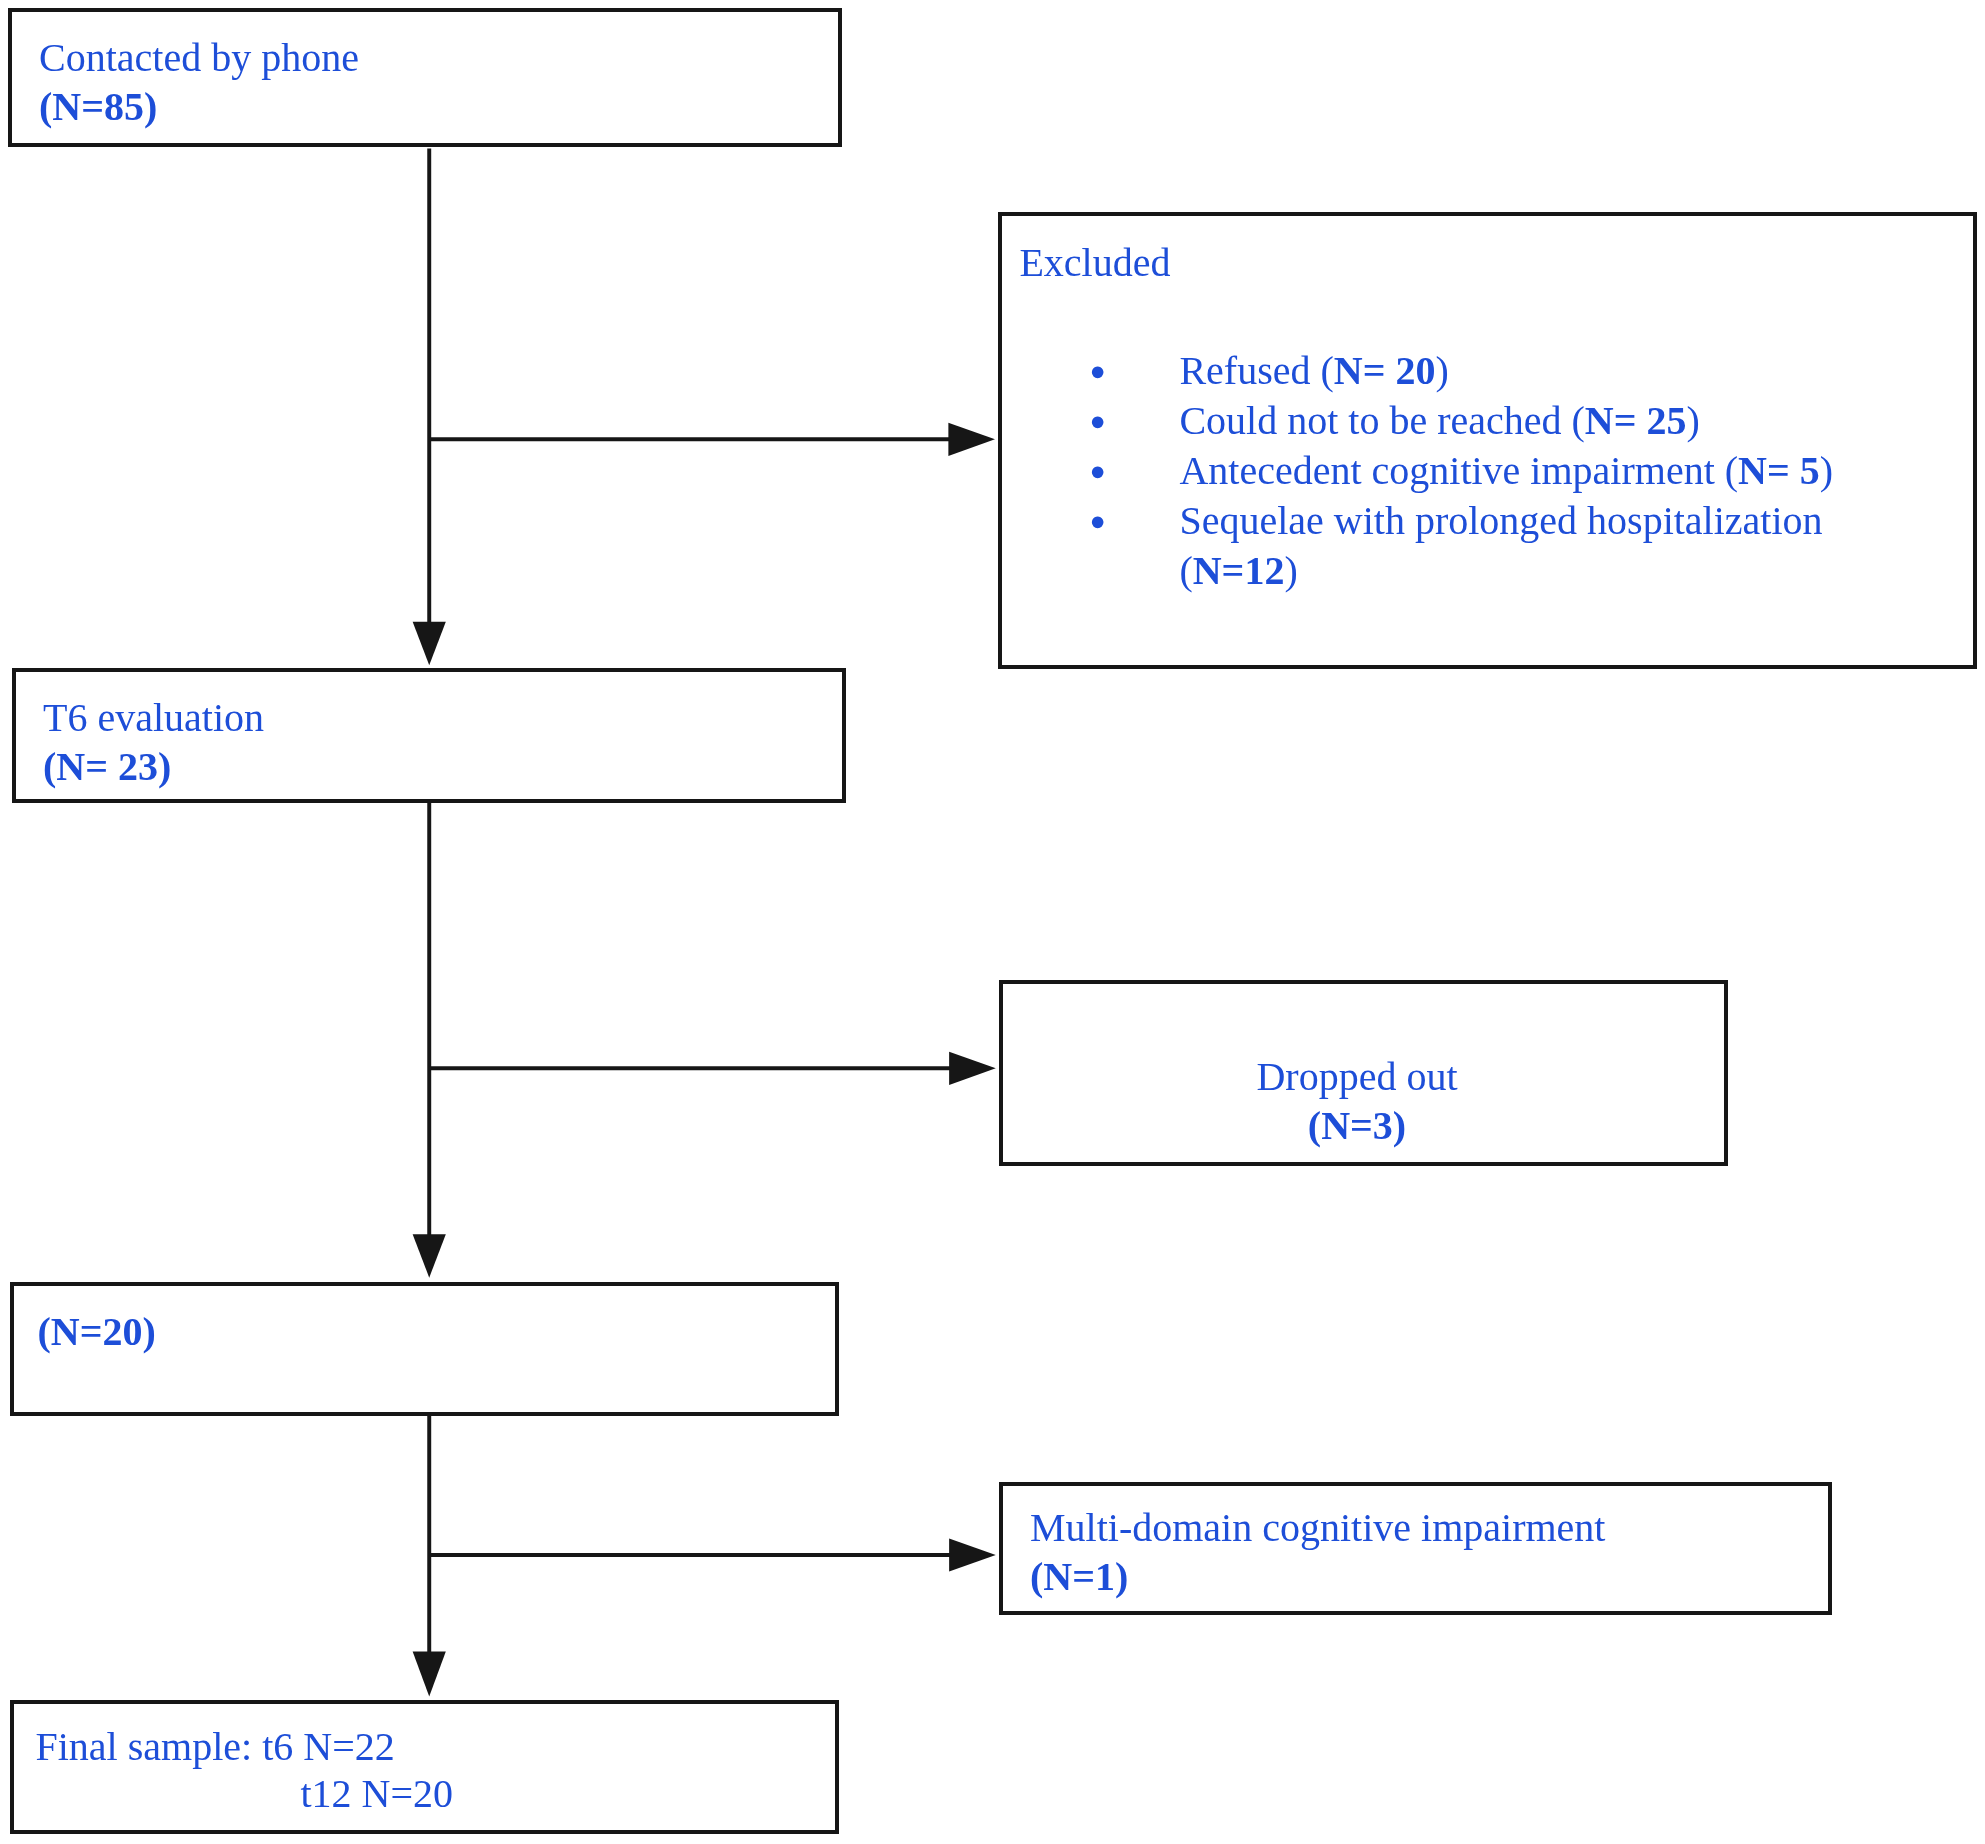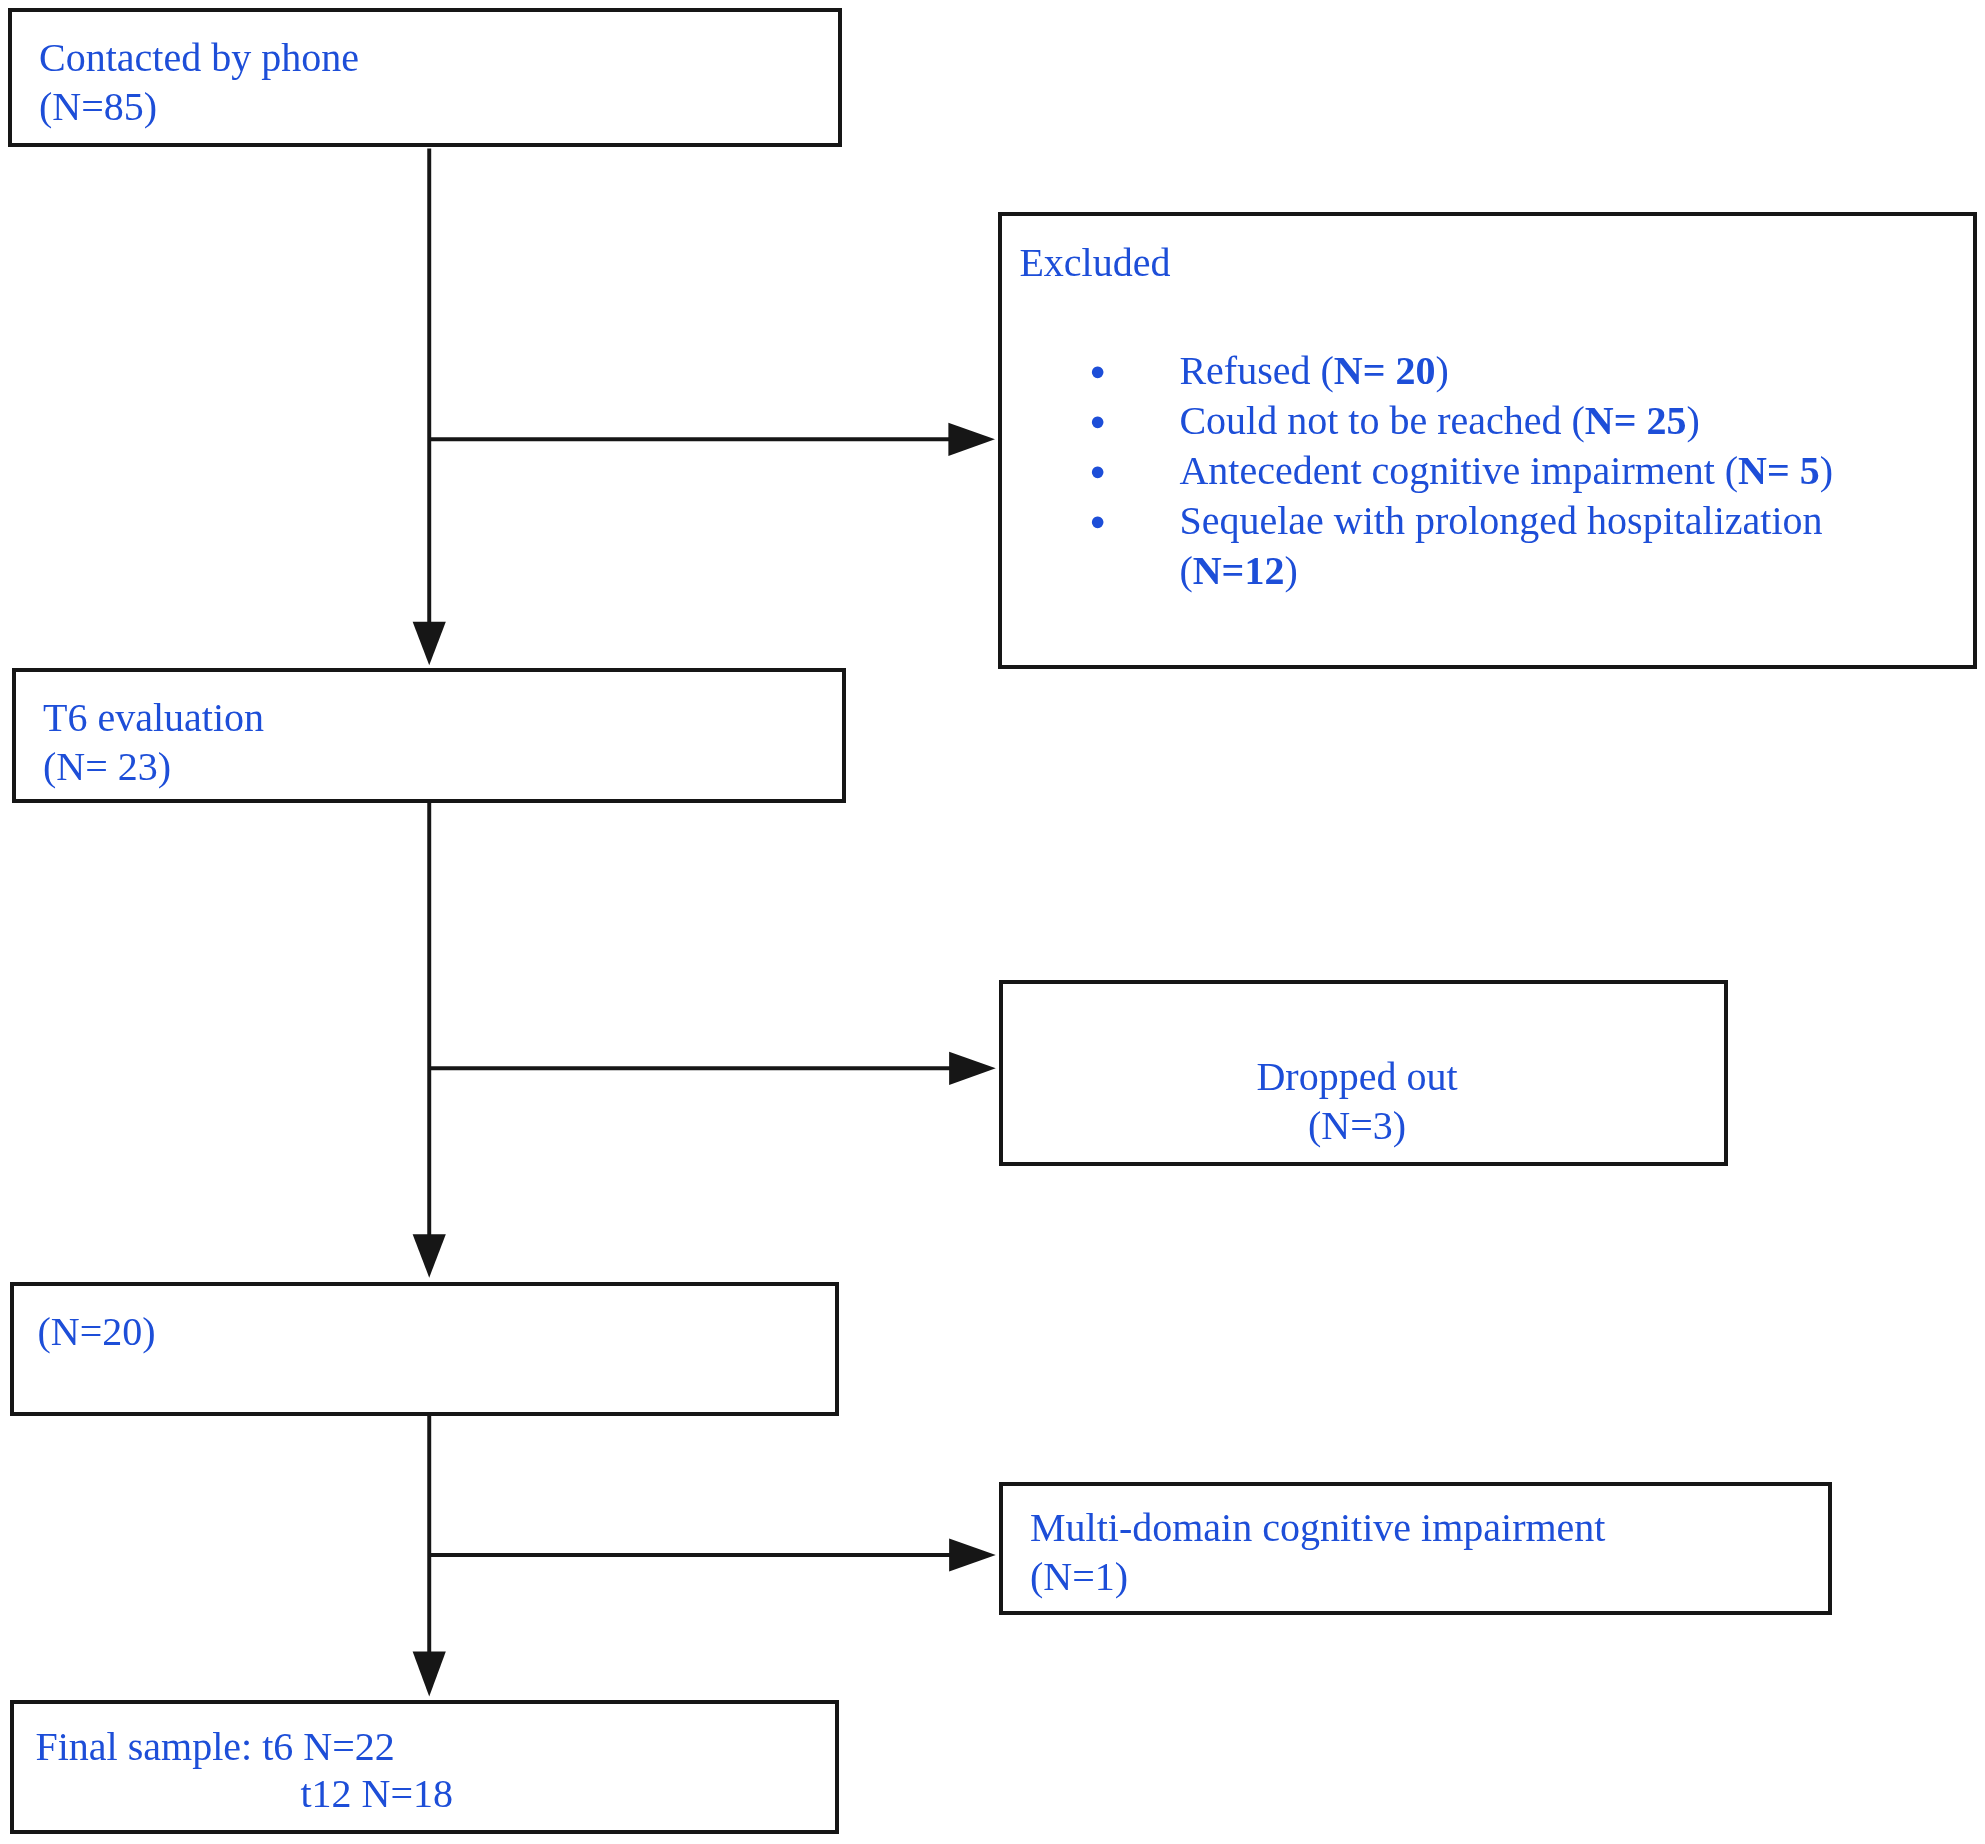--- a/index.html
+++ b/index.html
@@ -32,21 +32,21 @@
     fill: #161616;
     stroke: none;
   }
   .box {
     position: absolute;
     box-sizing: border-box;
     border: 4px solid #161616;
     background: #ffffff;
     line-height: 49px;
   }
-  .l2 { font-weight: 400; }
+  .l2 { font-weight: 700; }
   .n  { font-weight: 700; }
 
   #box-contacted { left: 8px;   top: 8px;   width: 834px; height: 139px; padding: 20.5px 24px 0 27px; }
   #box-excluded  { left: 998px; top: 212px;  width: 979px; height: 457px; padding: 22px 20.5px 0 17.4px; line-height: 50px; }
   #box-t6        { left: 12px;   top: 668px;  width: 834px; height: 135px; padding: 20.5px 24px 0 27px; }
   #box-dropped   { left: 999px; top: 980px; width: 729px; height: 186px; padding: 68px 40px 0 27px; text-align: center; }
   #box-t12       { left: 9.5px;   top: 1282px; width: 829px; height: 134px; padding: 20.5px 24px 0 24px; }
   #box-multi     { left: 999px; top: 1482px; width: 833px; height: 133px; padding: 17.4px 24px 0 27px; }
   #box-final     { left: 9.5px;   top: 1700px; width: 829px; height: 134px; padding: 19px 22px 0 22px; line-height: 47px; }
 
@@ -146,17 +146,17 @@
     <div class="l2">(N=20)</div>
   </div>
 
   <div class="box" id="box-multi">
     <div class="l1">Multi-domain cognitive impairment</div>
     <div class="l2">(N=1)</div>
   </div>
 
   <div class="box" id="box-final">
     <div class="l1">Final sample: t6 N=22</div>
-    <div class="l2">t12 N=18</div>
+    <div class="l2">t12 N=20</div>
   </div>
 
 </div>
 
 
 </body></html>

